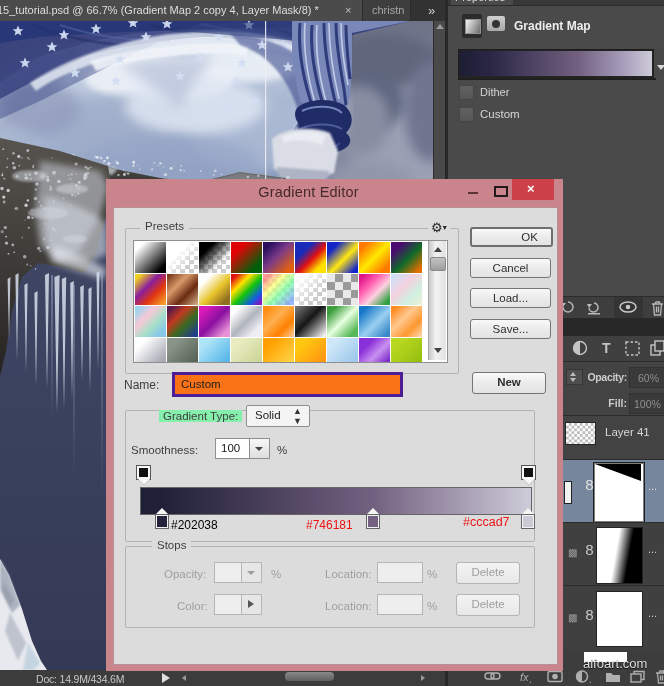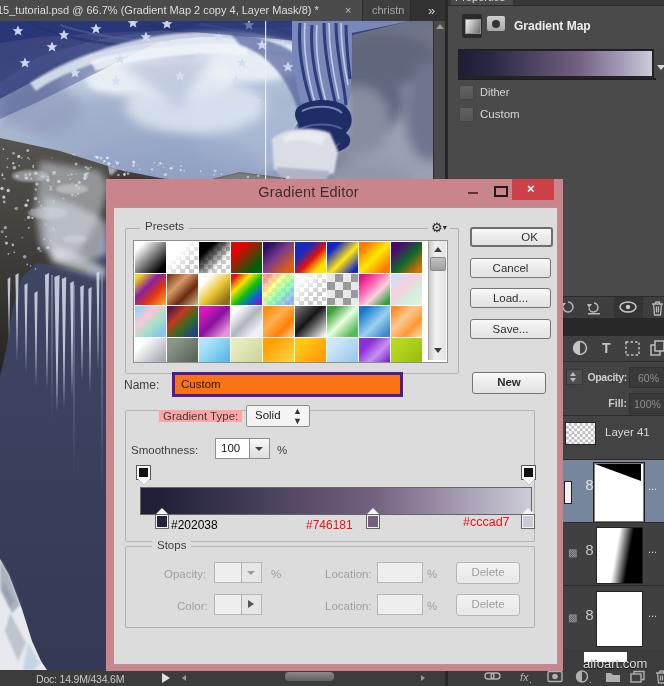--- a/index.html
+++ b/index.html
@@ -638,21 +638,21 @@
 
     <span class="abs" style="left:10px;top:170px;font-size:12px;color:#3e3e3e;">Name:</span>
     <div class="abs" style="left:58px;top:164px;width:225px;height:19px;background:#f97316;border:3px solid #4c1d95;">
       <span class="abs" style="left:6px;top:3px;font-size:11.5px;color:#202020;">Custom</span>
     </div>
     <div class="abs btn" style="left:358px;top:164px;width:72px;height:20px;font-weight:bold;">
         <span>New</span>
       </div>
 
     <div class="abs" style="left:11px;top:202px;width:408px;height:130px;border:1px solid #b2b2b2;border-radius:2px;"></div>
-    <span class="abs" style="left:45px;top:202px;font-size:11.5px;color:#3e3e3e;background:#fca5a5;padding:0 4px;">Gradient Type:</span>
+    <span class="abs" style="left:45px;top:202px;font-size:11.5px;color:#3e3e3e;background:#86efac;padding:0 4px;">Gradient Type:</span>
     <div class="abs" style="left:132px;top:197px;width:62px;height:20px;background:#f4f4f4;border:1px solid #8f8f8f;border-radius:2px;">
       <span class="abs" style="left:8px;top:3px;font-size:11.5px;color:#202020;">Solid</span>
       <span class="abs" style="left:46px;top:0px;font-size:9px;color:#333;">▲<br>▼</span>
     </div>
     <span class="abs" style="left:17px;top:236px;font-size:11.5px;color:#3e3e3e;">Smoothness:</span>
     <div class="abs" style="left:101px;top:230px;width:34px;height:19px;background:#ffffff;border:1px solid #8f8f8f;">
       <span class="abs" style="left:5px;top:3px;font-size:11.5px;color:#202020;">100</span>
     </div>
     <div class="abs" style="left:135px;top:230px;width:19px;height:19px;background:linear-gradient(#f8f8f8,#dedede);border:1px solid #8f8f8f;">
       <div class="abs" style="left:5px;top:8px;width:0;height:0;border-left:4px solid transparent;border-right:4px solid transparent;border-top:4px solid #444444;"></div>

